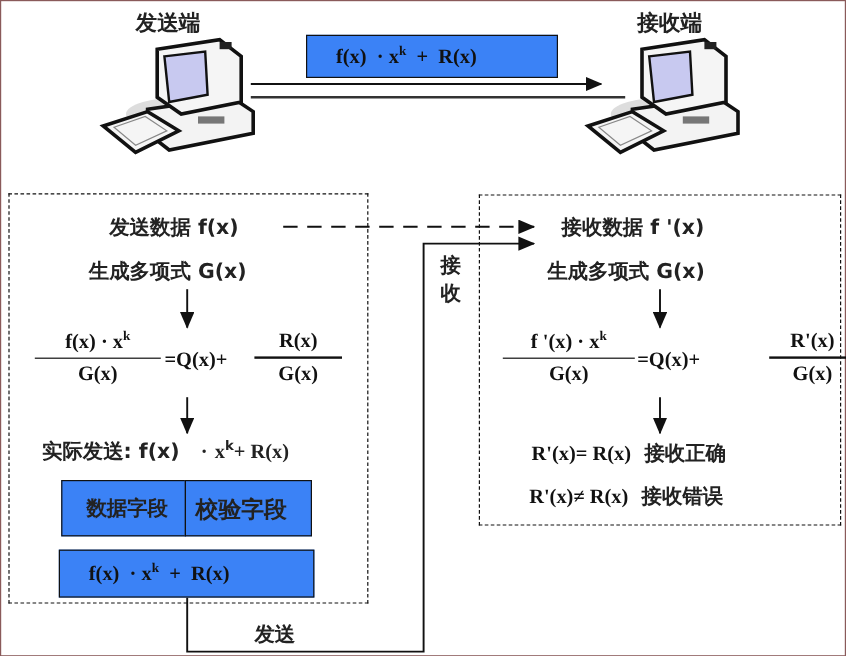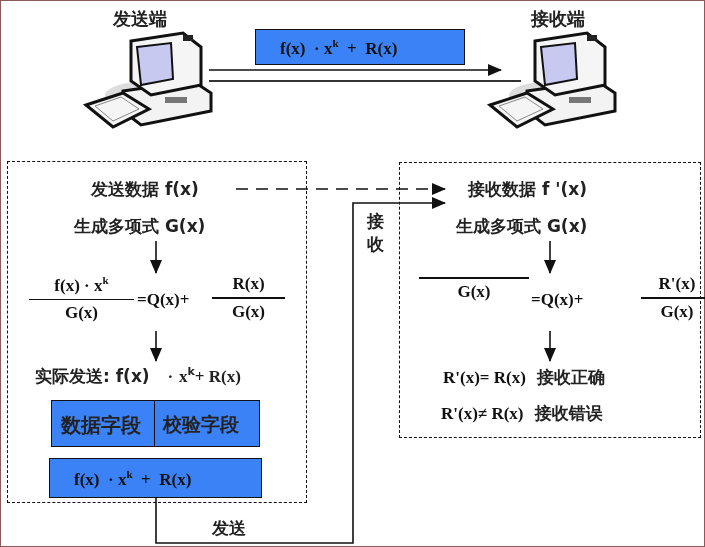--- a/index.html
+++ b/index.html
@@ -98,21 +98,21 @@
     <div class="den">G(x)</div>
   </div>
 
   <div class="abs cn" style="left:34px;top:364px;">
     <span>实际发送: f(x)</span>
     &nbsp;&nbsp;<span class="math">·</span>
     <span class="math">x</span><sup style="font-size:11px;">k</sup><span class="math">+ R(x)</span>
   </div>
 
   <div class="box" style="left:50px;top:399px;width:104px;height:47px;">
-    <div class="abs cn" style="left:9px;top:11px;font-size:20px;">数据字段</div>
+    <div class="abs cn" style="left:20px;top:11px;font-size:17px;">数据字段</div>
   </div>
   <div class="box" style="left:153px;top:399px;width:106px;height:47px;">
     <div class="abs cn" style="left:8px;top:11px;font-size:19px;">校验字段</div>
   </div>
 
   <div class="box" style="left:48px;top:457px;width:213px;height:40px;">
     <div class="abs math" style="left:24px;top:9px;">
       <span>f(x)</span>
       &nbsp;<span>·</span>
       <span>x</span><sup>k</sup>
@@ -125,20 +125,21 @@
 
   <div class="abs cn" style="left:366px;top:209px;">接</div>
   <div class="abs cn" style="left:366px;top:232px;">收</div>
 
   <div class="dash-box" style="left:398px;top:161px;width:300px;height:274px;"></div>
 
   <div class="abs cn" style="left:467px;top:177px;">接收数据 f '(x)</div>
   <div class="abs cn" style="left:455px;top:214px;">生成多项式 G(x)</div>
 
   <div class="frac" style="left:418px;top:273px;width:110px;">
+    <div class="num"><span>f '(x) · x</span><sup style="font-size:11px;">k</sup></div>
     <div class="bar"></div>
     <div class="den">G(x)</div>
   </div>
   <div class="abs math" style="left:530px;top:289px;">=Q(x)+</div>
   <div class="frac" style="left:640px;top:273px;width:72px;">
     <div class="num">R'(x)</div>
     <div class="bar"></div>
     <div class="den">G(x)</div>
   </div>
 

